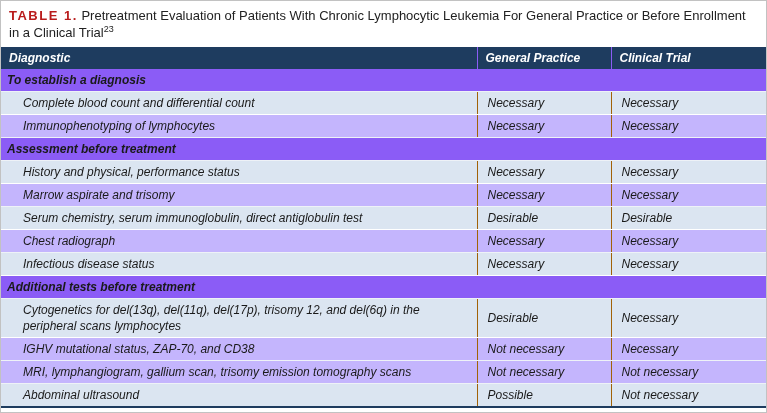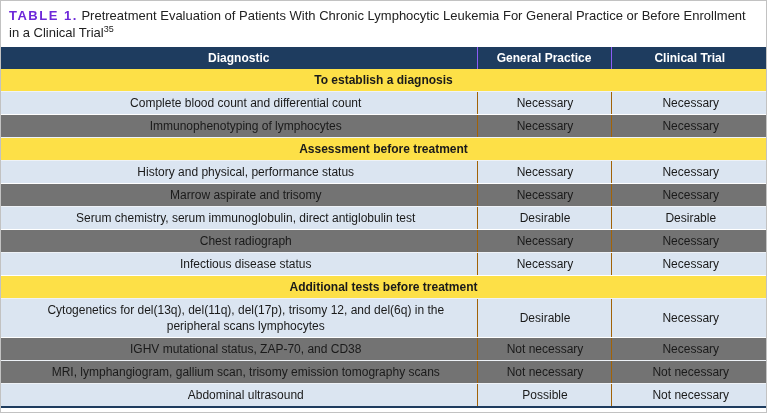--- a/index.html
+++ b/index.html
@@ -13,65 +13,66 @@
   }
   .title-block {
     padding: 7px 14px 5px 8px;
     font-size: 13px;
     line-height: 1.3;
     color: #222222;
   }
   .title-block .table-label {
     font-weight: bold;
     letter-spacing: 1.5px;
-    color: #6d28d9;
+    color: #b91c1c;
   }
   .title-block sup { font-size: 9px; line-height: 0; }
   table {
     width: 100%;
     border-collapse: collapse;
     font-size: 12px;
     border-bottom: 2px solid #1e3c5f;
     table-layout: fixed;
   }
   th, td {
-    text-align: center;
+    text-align: left;
     vertical-align: middle;
     padding: 3px 8px;
     line-height: 16px;
+    font-style: italic;
   }
   thead th {
     background: #1e3c5f;
     color: #ffffff;
     font-weight: bold;
     border-left: 1px solid #8b5cf6;
     height: 21px;
   }
   thead th:first-child { border-left: none; }
   tbody td { border-left: 1px solid #a16207; }
   tbody td:first-child { border-left: none; }
   tr.alt td { background: #dbe5f1; border-bottom: 1px solid #ffffff; }
-  tr.plain td { background: #737373; border-bottom: 1px solid #eef2f7; }
+  tr.plain td { background: #c4b5fd; border-bottom: 1px solid #eef2f7; }
   tr.section td {
-    background: #fde047;
+    background: #8b5cf6;
     font-weight: bold;
     padding-left: 6px;
     border-bottom: 1px solid #eef2f7;
   }
   td.diag { padding-left: 22px; margin-left: 40px; }
   tr td.val { padding-left: 10px; }
 </style>
 </head>
 <body>
 
 <div class="page">
 
   <div class="title-block">
     <span class="table-label">TABLE 1.</span>
-    <span>Pretreatment Evaluation of Patients With Chronic Lymphocytic Leukemia For General Practice or Before Enrollment in a Clinical Trial</span><sup>35</sup>
+    <span>Pretreatment Evaluation of Patients With Chronic Lymphocytic Leukemia For General Practice or Before Enrollment in a Clinical Trial</span><sup>23</sup>
   </div>
 
   <table>
     <colgroup>
       <col style="width:476px">
       <col style="width:134px">
       <col style="width:157px">
     </colgroup>
     <thead>
       <tr>

